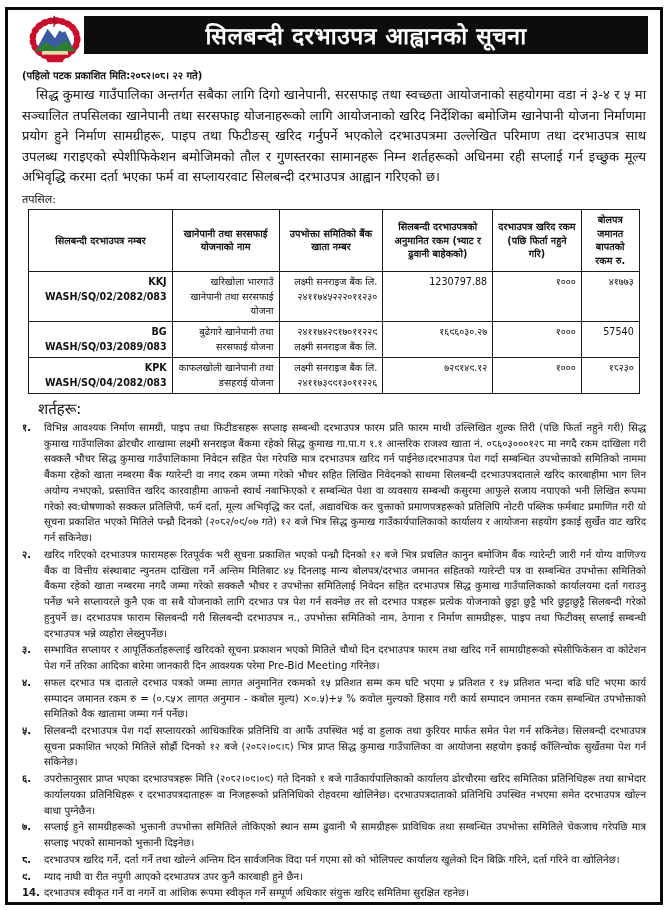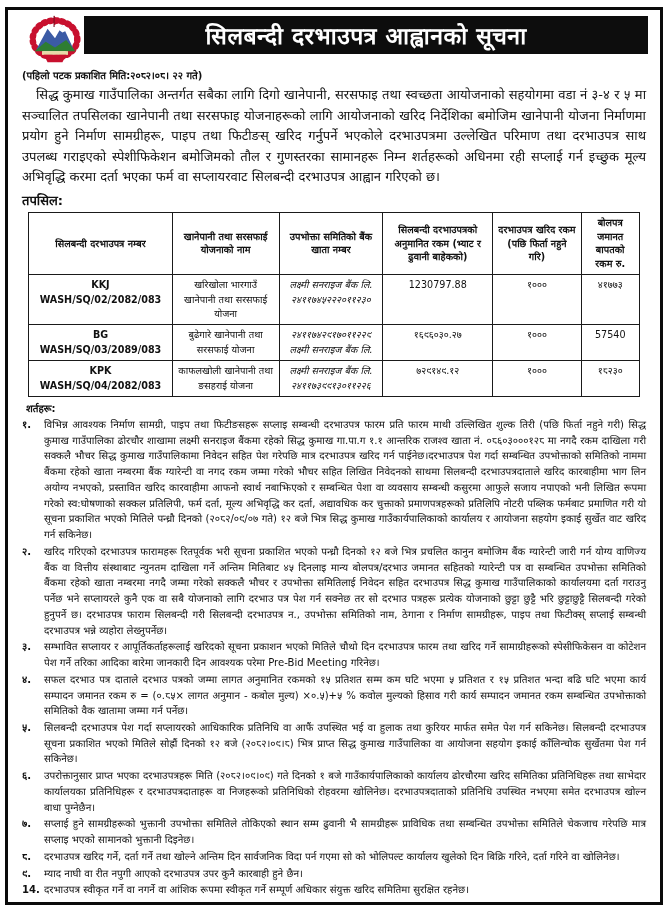--- a/index.html
+++ b/index.html
@@ -9,33 +9,33 @@
 
   
   .masthead{position:relative;height:52px;margin-bottom:2px;}
   .band{position:absolute;left:62px;right:-2px;top:2px;height:38px;background:#0d0d0d;display:flex;align-items:center;justify-content:center;}
   .band .title{color:#fff;font-size:23px;font-weight:bold;letter-spacing:.5px;}
   .logo{position:absolute;left:2px;top:0;width:62px;height:52px;}
   .pubdate{font-size:10px;font-weight:bold;margin:0 0 3px 0;}
 
   
   .intro{font-size:13px;line-height:1.58;text-align:justify;text-indent:14px;margin:2px 0 3px 0;}
-  .tapasil{font-size:13px;font-weight:bold;margin:0 0 3px 0;}
+  .tapasil{font-size:11px;font-weight:normal;margin:0 0 3px 0;}
 
   
   table.tender{border-collapse:collapse;width:98%;margin:0 auto 4px auto;table-layout:fixed;}
   table.tender th,table.tender td{border:1.4px solid #1a1a1a;padding:3px 5px;vertical-align:top;}
   table.tender th{font-size:9.6px;font-weight:bold;text-align:center;vertical-align:middle;line-height:1.45;}
-  table.tender td{font-size:9.6px;line-height:1.5;text-align:center;}
+  table.tender td{font-size:9.6px;line-height:1.5;text-align:right;}
   td.id-cell{font-weight:bold;font-size:9.8px;}
-  td.bank-cell{white-space:pre-line;font-style:italic;}
+  td.bank-cell{white-space:pre-line;}
   col.c1{width:23.5%;}col.c2{width:17.5%;}col.c3{width:17%;}col.c4{width:18%;}col.c5{width:14.5%;}col.c6{width:9.5%;}
 
   
-  .cond-label{font-size:10px;font-weight:bold;margin:2px 0 2px 4px;}
+  .cond-label{font-size:15px;font-weight:normal;margin:2px 0 2px 16px;}
   .cond{display:flex;font-size:10.1px;line-height:1.56;margin-bottom:1px;}
   .cond-num{flex:0 0 22px;font-weight:bold;}
   .cond-text{flex:1;text-align:justify;}
 </style>
 </head>
 <body>
 
 <div class="sheet">
   <div class="frame">
 

